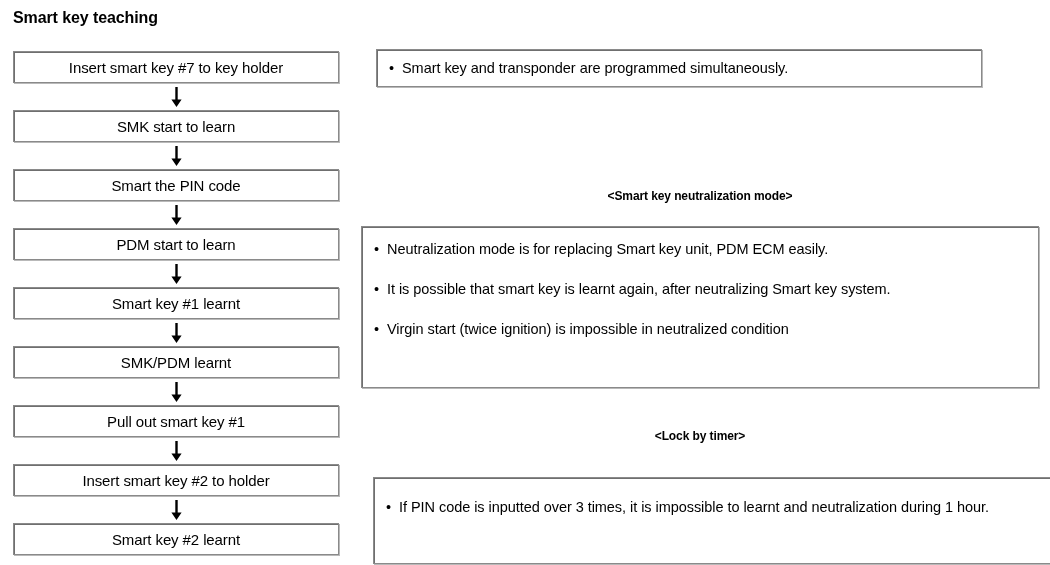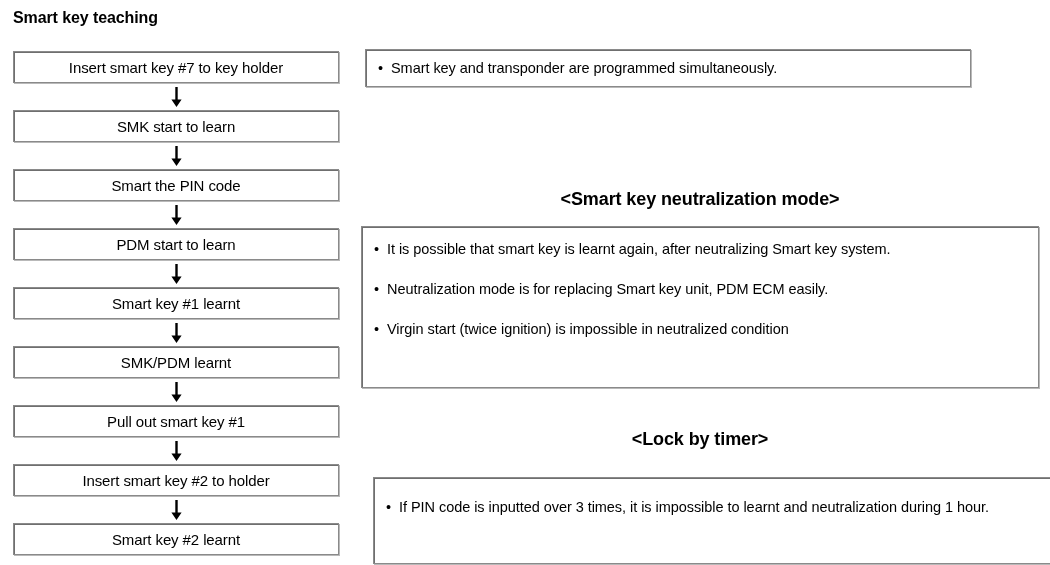--- a/index.html
+++ b/index.html
@@ -85,21 +85,21 @@
     border: 1px solid #8a8a8a;
     box-shadow: 1px 1px 0 0 #b9b9b9, inset 1px 1px 0 0 #6f6f6f;
     background: #ffffff;
     padding: 0;
   }
 
   .section-heading {
     position: absolute;
     width: 678px;
     text-align: center;
-    font-size: 18px;
+    font-size: 12px;
     font-weight: bold;
     letter-spacing: -0.1px;
     white-space: nowrap;
   }
 
   .bullet-list {
     list-style: none;
     margin: 0;
     padding: 0;
   }
@@ -114,21 +114,21 @@
     content: "\2022";
     position: absolute;
     left: 2px;
     top: 0;
     font-size: 14.5px;
     line-height: 19px;
   }
 
   
   #note-box-simultaneous {
-    left: 4px;  top: 49px;  width: 606px; height: 38px;
+    left: 15px;  top: 49px;  width: 606px; height: 38px;
   }
   #note-box-simultaneous .bullet-list { padding: 9px 0 0 10px; }
 
   #note-box-neutralization {
     left: 0px;  top: 226px; width: 678px; height: 162px;
   }
   #note-box-neutralization .bullet-list { padding: 13px 0 0 10px; }
   #note-box-neutralization .bullet-item { margin-bottom: 21px; }
   #note-box-neutralization .bullet-item:last-child { margin-bottom: 12px; }
 
@@ -232,22 +232,22 @@
     <div class="note-box" id="note-box-simultaneous">
       <ul class="bullet-list">
         <li class="bullet-item">Smart key and transponder are programmed simultaneously.</li>
       </ul>
     </div>
 
     <div class="section-heading" id="heading-neutralization">&lt;Smart key neutralization mode&gt;</div>
 
     <div class="note-box" id="note-box-neutralization">
       <ul class="bullet-list">
+        <li class="bullet-item">Neutralization mode is for replacing Smart key unit, PDM ECM easily.</li>
         <li class="bullet-item">It is possible that smart key is learnt again, after neutralizing Smart key system.</li>
-        <li class="bullet-item">Neutralization mode is for replacing Smart key unit, PDM ECM easily.</li>
         <li class="bullet-item">Virgin start (twice ignition) is impossible in neutralized condition</li>
       </ul>
     </div>
 
     <div class="section-heading" id="heading-lock">&lt;Lock by timer&gt;</div>
 
     <div class="note-box" id="note-box-lock">
       <ul class="bullet-list">
         <li class="bullet-item">If PIN code is inputted over 3 times, it is impossible to learnt and neutralization during 1 hour.</li>
       </ul>

